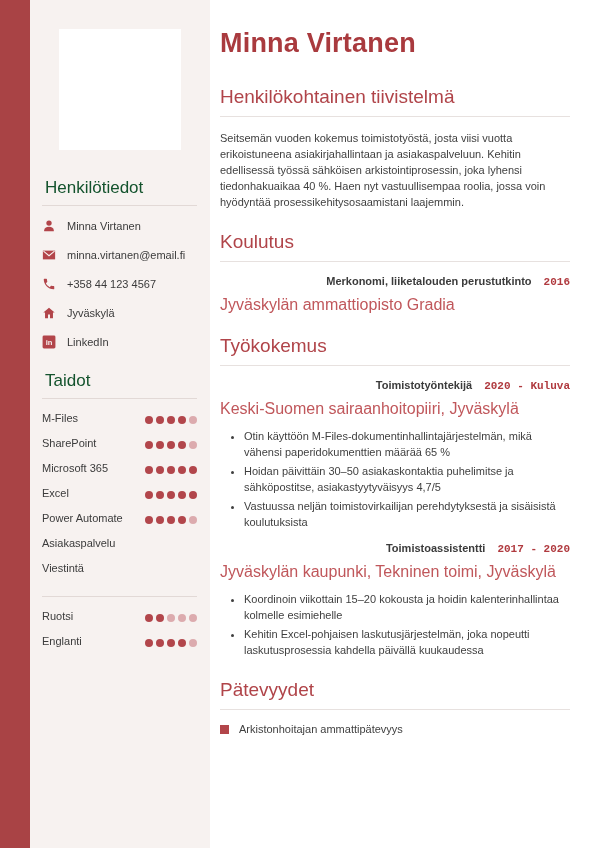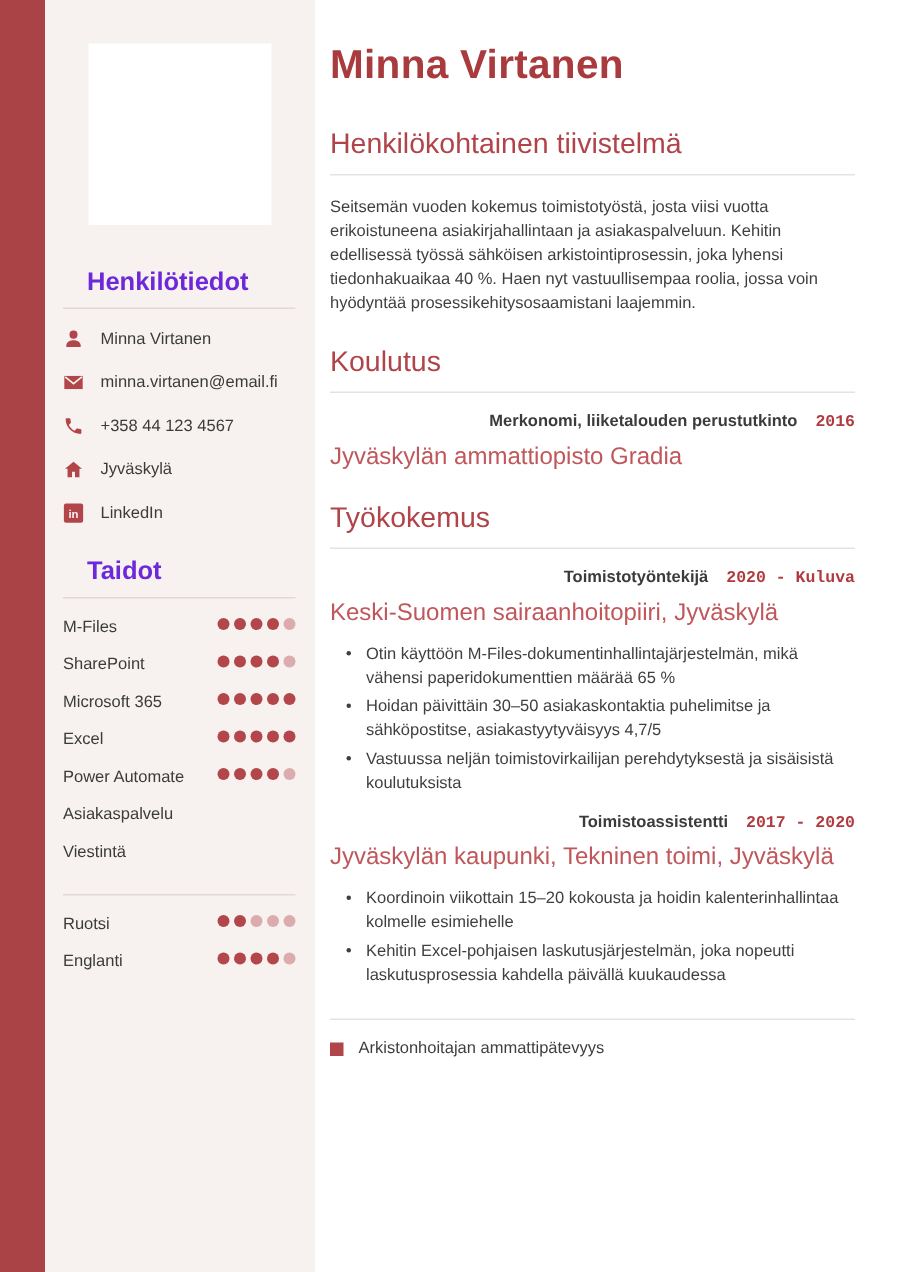--- a/index.html
+++ b/index.html
@@ -7,29 +7,29 @@
   body { font-family: "Liberation Sans", sans-serif; color: #3b3b3b; }
   .page { width: 600px; height: 848px; display: flex; overflow: hidden; background: #ffffff; position: relative; }
 
   
   .stripe { width: 30px; background: #a94345; flex: 0 0 30px; }
 
   
   .sidebar { width: 180px; flex: 0 0 180px; background: #f7f2f0; padding: 29px 13px 20px 12px; }
   .photo { width: 122px; height: 121px; background: #ffffff; margin: 0 auto 28px auto; }
   .side-section { margin-bottom: 22px; }
-  .side-h { color: #6d28d9; font-size: 17px; font-weight: 700; margin: 0 0 7px 16px; }
+  .side-h { color: #14532d; font-size: 17px; font-weight: 400; margin: 0 0 7px 3px; }
   .rule { border: none; border-top: 1px solid #e2d9d6; margin: 0 0 13px 0; }
 
   .contact-row { display: flex; align-items: center; margin-bottom: 15px; }
   .contact-icon { width: 14px; height: 14px; color: #b2454a; margin-right: 11px; flex: 0 0 14px; }
   .contact-icon svg { width: 14px; height: 14px; display: block; }
   .contact-label { font-size: 11px; color: #3b3b3b; }
 
-  .skill-row { display: flex; align-items: flex-start; justify-content: space-between; margin-bottom: 13px; min-height: 11px; }
+  .skill-row { display: flex; align-items: flex-end; justify-content: space-between; margin-bottom: 13px; min-height: 11px; }
   .skill-name { font-size: 11px; color: #3b3b3b; }
   .dots { display: flex; gap: 3px; }
   .dot { width: 8px; height: 8px; border-radius: 50%; background: #dcabae; display: inline-block; }
   .dot.filled { background: #b2464b; }
 
   
   .main { flex: 1; background: #ffffff; padding: 28px 30px 20px 10px; }
   .name { color: #a93a3e; font-size: 27px; font-weight: 700; margin: 0 0 27px 0; letter-spacing: 0.2px; }
   .main-section { margin-bottom: 21px; }
   .main-h { color: #b04449; font-size: 19px; font-weight: 400; margin: 0 0 8px 0; }
@@ -269,20 +269,21 @@
 
                 <li>Koordinoin viikottain 15–20 kokousta ja hoidin kalenterinhallintaa kolmelle esimiehelle</li>
 
                 <li>Kehitin Excel-pohjaisen laskutusjärjestelmän, joka nopeutti laskutusprosessia kahdella päivällä kuukaudessa</li>
               </ul>
           </div>
         </div>
     </section>
 
     <section class="main-section">
+      <h2 class="main-h">Pätevyydet</h2>
       <hr class="rule">
       <div>
 
           <div class="qual-row">
             <span class="qual-square"></span>
             <span class="qual-label">Arkistonhoitajan ammattipätevyys</span>
           </div>
         </div>
     </section>
   </main>

